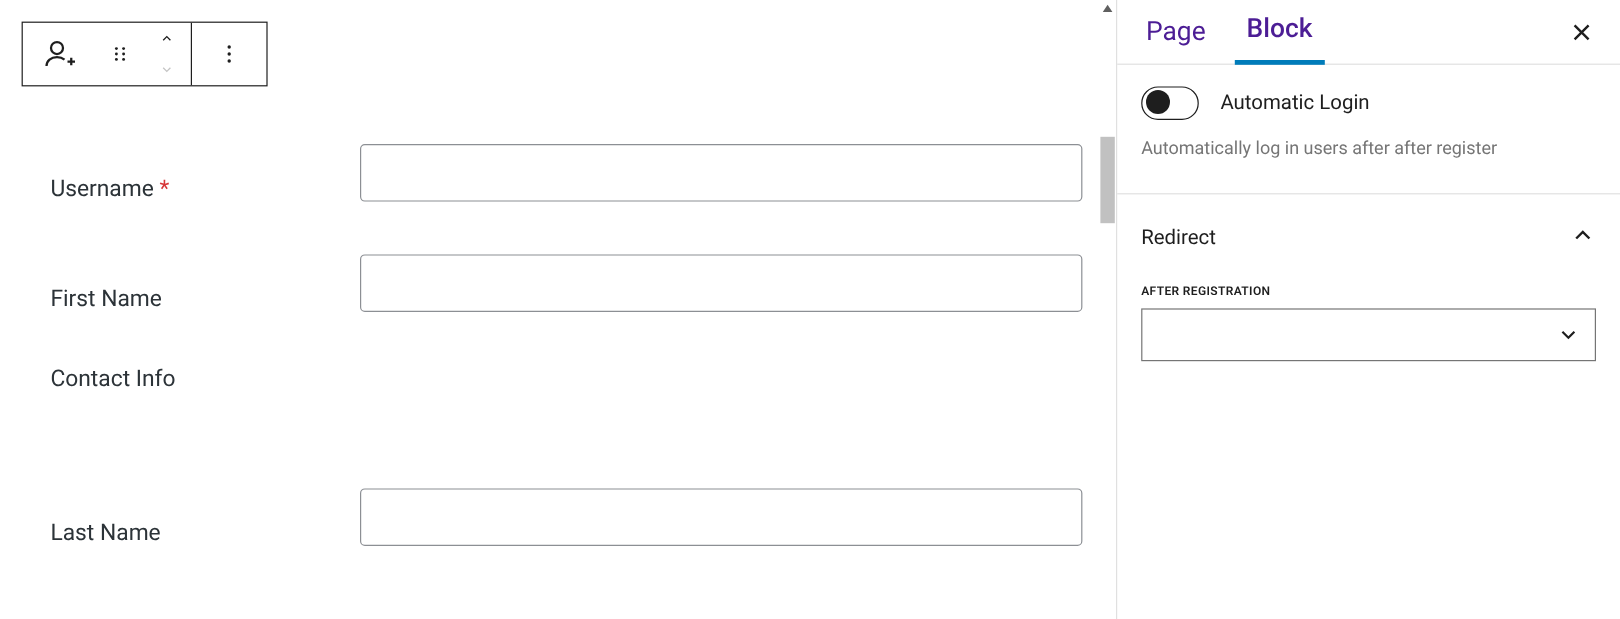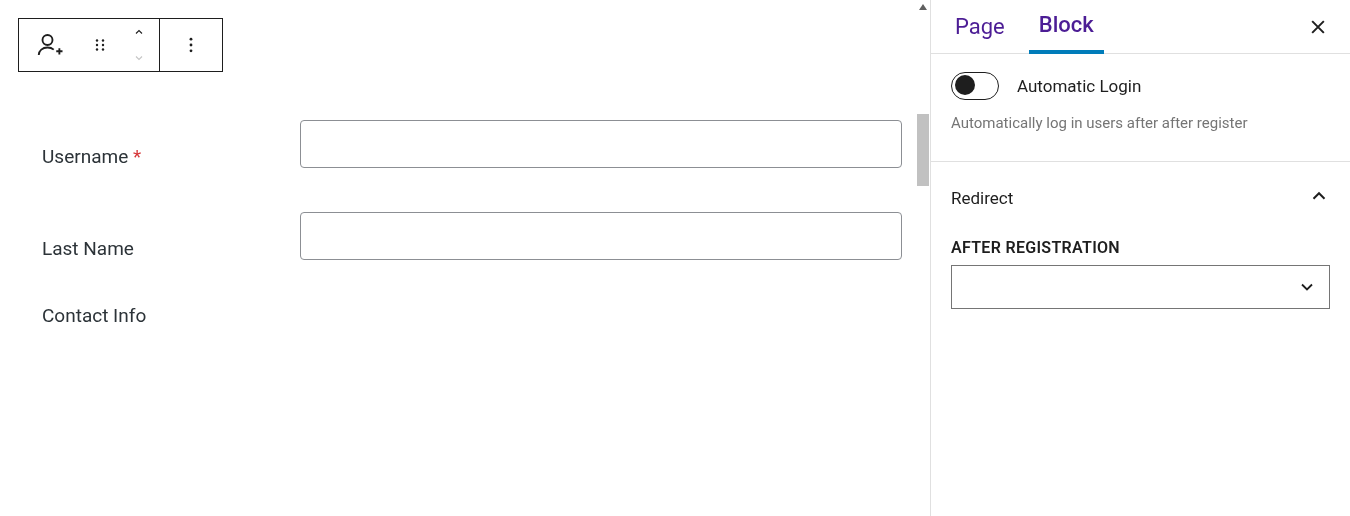--- a/index.html
+++ b/index.html
@@ -116,21 +116,21 @@
     width: 20px; height:20px; background:#1e1e1e; border-radius:50%;
     position:absolute; top:2.2px; left:3px;
   }
   .toggle-label { font-size: 17px; color:#1e1e1e; }
   .help-text { font-size: 15px; color:#757575; line-height:1.5; }
   .panel-section { padding: 14px 20px 22px 20px; }
   .section-header { display:flex; align-items:center; justify-content:space-between; height:44px; cursor:pointer; }
   .section-title { font-size: 17px; color:#1e1e1e; }
   .section-caret { }
   .field-label {
-    font-size: 16px;
+    font-size: 10px;
     font-weight: 600;
     letter-spacing: 0.3px;
     text-transform: uppercase;
     color:#1e1e1e;
     margin: 18px 0 8px 0;
   }
   .select-box {
     width:100%;
     height: 44px;
     border: 1px solid #757575;
@@ -196,33 +196,41 @@
     <div class="row">
       <div class="label-col">
         <span>Username</span>
         <span class="req">*</span>
       </div>
       <div class="input-col">
         <input type="text" class="field-input" style="">
       </div>
     </div>
 
-
     <div class="row">
       <div class="label-col">
-        <span>Last Name</span>
+        <span>First Name</span>
       </div>
       <div class="input-col">
         <input type="text" class="field-input" style="">
       </div>
     </div>
 
     <div class="row section">
       <div class="label-col">
         <span>Contact Info</span>
+      </div>
+    </div>
+
+    <div class="row">
+      <div class="label-col">
+        <span>Last Name</span>
+      </div>
+      <div class="input-col">
+        <input type="text" class="field-input" style="">
       </div>
     </div>
 
 
   </div>
 
   <div class="scroll-track">
     <div class="scroll-arrow">
       <svg width="10" height="10" viewBox="0 0 10 10" fill="#606060">
           <path d="M5 2l4 6H1z"></path>

